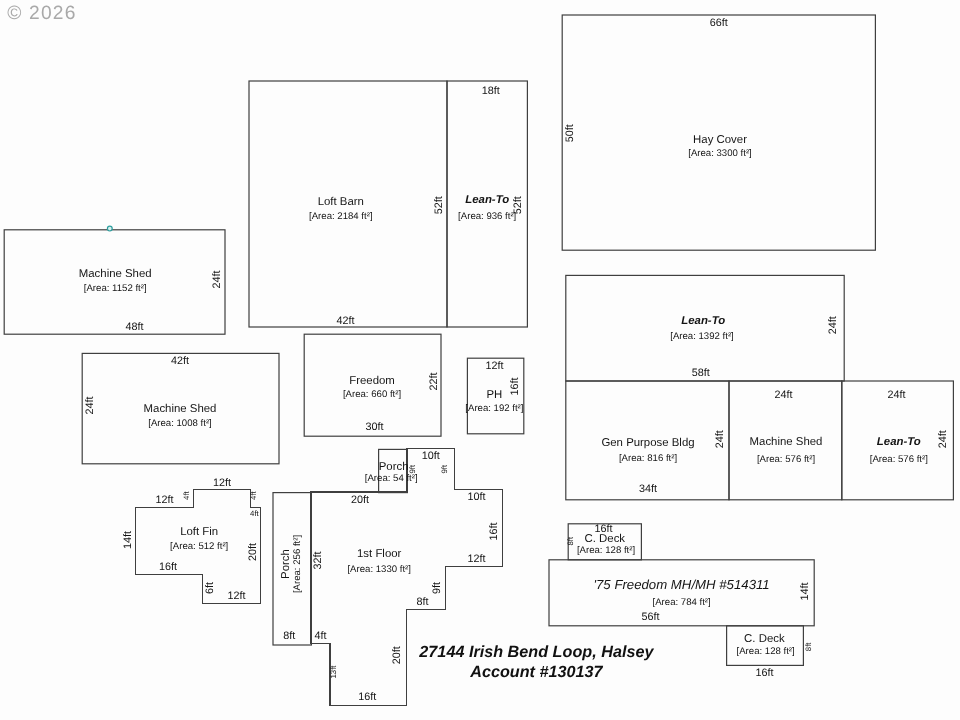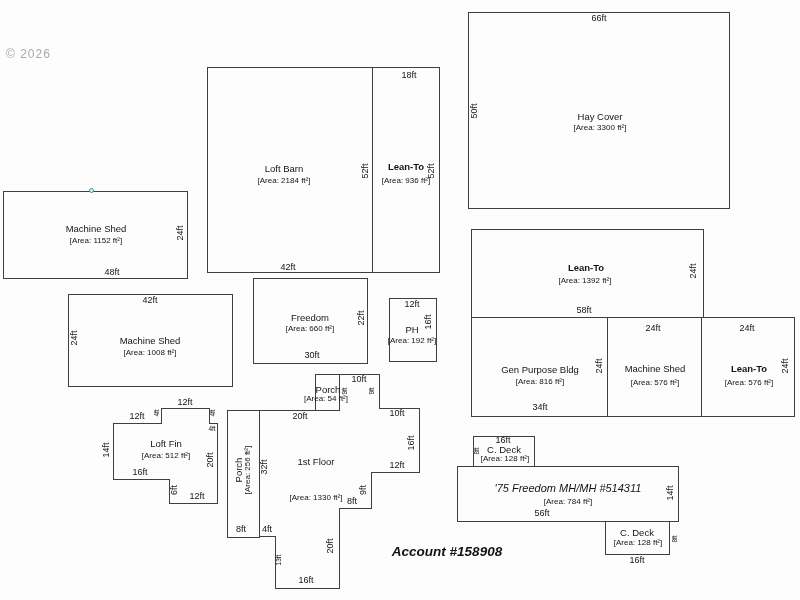--- a/index.html
+++ b/index.html
@@ -4,25 +4,25 @@
 <style>
   html,body{margin:0;padding:0;background:#fdfdfd;}
   #canvas{position:relative;width:800px;height:600px;background:#fdfdfd;overflow:hidden;
           font-family:"Liberation Sans",sans-serif;color:#1a1a1a;}
   .rect{position:absolute;border:1px solid #3f3f3f;box-sizing:border-box;background:transparent;}
   .lbl{position:absolute;transform:translate(-50%,-50%);font-size:9px;line-height:1.05;
        white-space:nowrap;color:#141414;}
   .vert{transform:translate(-50%,-50%) rotate(-90deg);}
   .name{font-size:9.5px;}
   .area{font-size:8px;}
-  .bold{font-weight:bold;}
+  .bold{font-weight:bold;font-style:italic;}
   .tiny{font-size:6.5px;}
   .big{font-size:11px;}
   .center{text-align:center;}
-  #wm{position:absolute;left:6px;top:3px;font-size:12px;color:#a9a9a9;letter-spacing:1px;margin-top:44px;}
+  #wm{position:absolute;left:6px;top:3px;font-size:16px;color:#a9a9a9;letter-spacing:1px;}
   #addr{position:absolute;left:447px;top:552px;transform:translate(-50%,-50%);
         font-size:13.5px;font-weight:bold;font-style:italic;text-align:center;line-height:1.25;color:#111;}
   .dot{position:absolute;width:5px;height:5px;border:1px solid #2e9e9e;border-radius:50%;
        box-sizing:border-box;background:#d8f0ef;}
   svg{position:absolute;left:0;top:0;}
 </style>
 </head>
 <body>
 
 <div id="canvas">
@@ -125,21 +125,21 @@
     <span style="font-size:8px;display:block;">[Area: 256 ft²]</span>
   </div>
   <div class="lbl vert" style="left:265px;top:467px;">32ft</div>
   <div class="lbl" style="left:241px;top:530px;">8ft</div>
 
   <div class="lbl name" style="left:328px;top:390px;">Porch</div>
   <div class="lbl area" style="left:326px;top:399px;">[Area: 54 ft²]</div>
   <div class="lbl vert tiny" style="left:345px;top:391px;">9ft</div>
 
   <div class="lbl name" style="left:316px;top:462px;">1st Floor</div>
-  <div class="lbl area" style="left:316px;top:475px;margin-top:23px;">[Area: 1330 ft²]</div>
+  <div class="lbl area" style="left:316px;top:475px;">[Area: 1330 ft²]</div>
   <div class="lbl" style="left:300px;top:417px;">20ft</div>
   <div class="lbl" style="left:359px;top:380px;">10ft</div>
   <div class="lbl vert tiny" style="left:372px;top:391px;">9ft</div>
   <div class="lbl" style="left:397px;top:414px;">10ft</div>
   <div class="lbl vert" style="left:412px;top:443px;">16ft</div>
   <div class="lbl" style="left:397px;top:466px;">12ft</div>
   <div class="lbl vert" style="left:364px;top:490px;">9ft</div>
   <div class="lbl" style="left:352px;top:502px;">8ft</div>
   <div class="lbl vert" style="left:331px;top:546px;">20ft</div>
   <div class="lbl" style="left:306px;top:581px;">16ft</div>
@@ -155,16 +155,17 @@
   <div class="lbl area" style="left:568px;top:502px;">[Area: 784 ft²]</div>
   <div class="lbl" style="left:542px;top:514px;">56ft</div>
   <div class="lbl vert" style="left:671px;top:493px;">14ft</div>
 
   <div class="lbl name" style="left:637px;top:533px;">C. Deck</div>
   <div class="lbl area" style="left:638px;top:543px;">[Area: 128 ft²]</div>
   <div class="lbl" style="left:637px;top:561px;">16ft</div>
   <div class="lbl vert tiny" style="left:675px;top:539px;">8ft</div>
 
   <div id="addr">
-    <div>Account #158908</div>
+    <div>27144 Irish Bend Loop, Halsey</div>
+    <div>Account #130137</div>
   </div>
 
 </div>
 
 </body></html>

